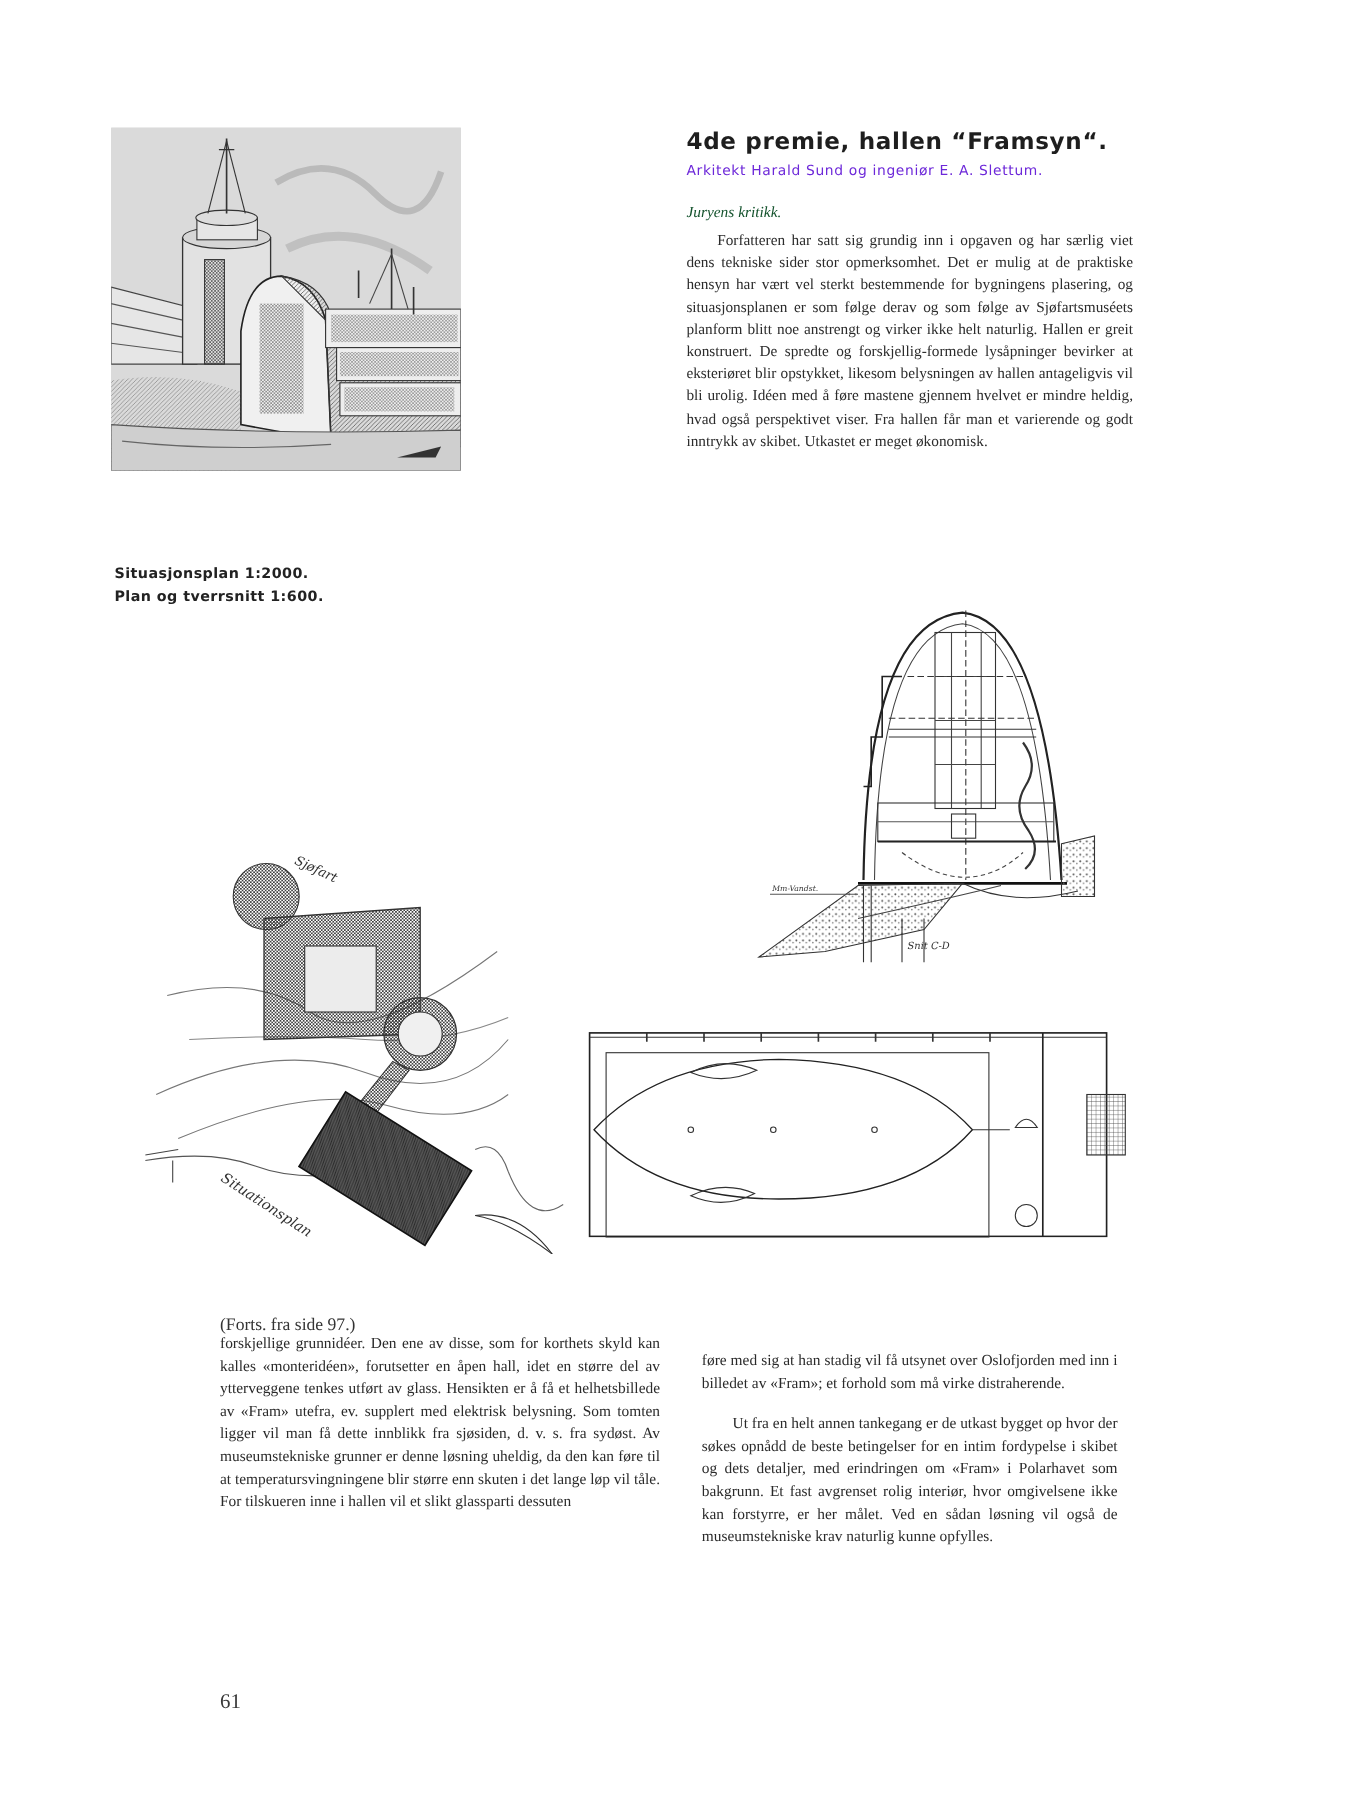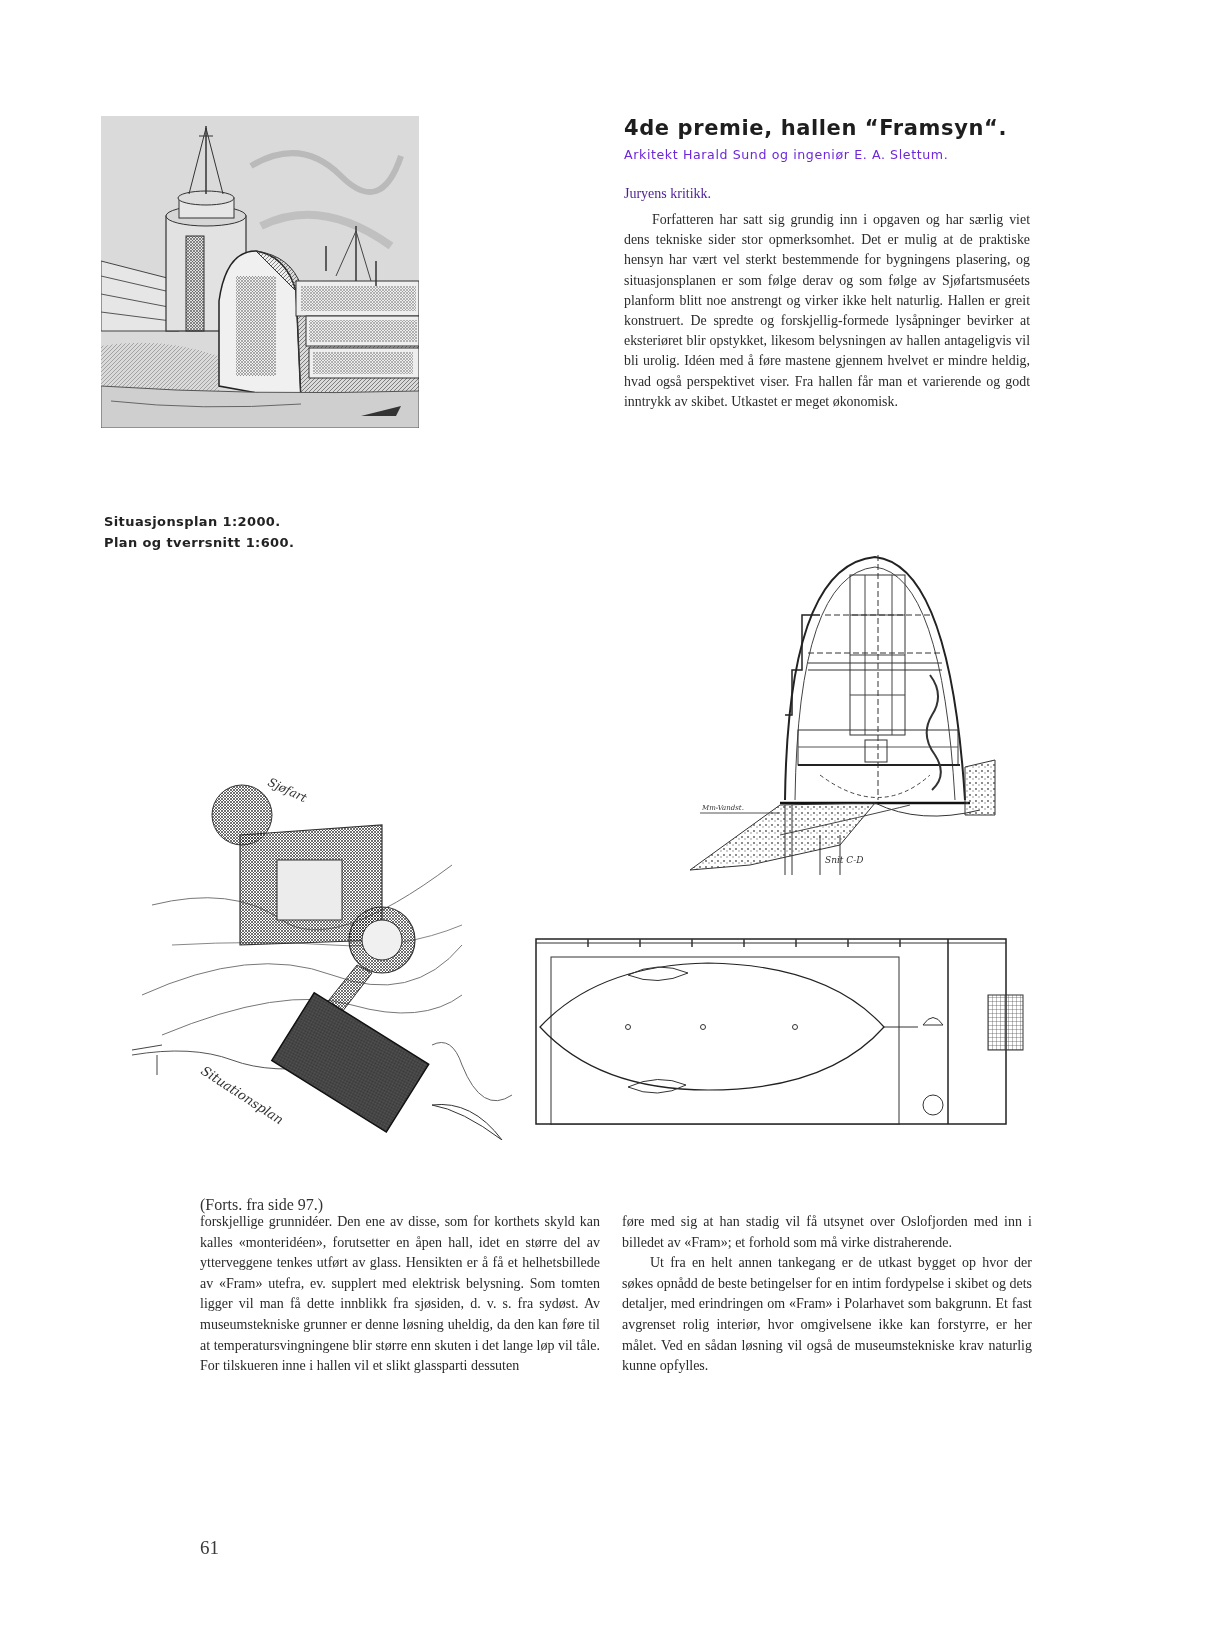--- a/index.html
+++ b/index.html
@@ -8,21 +8,21 @@
     background: #ffffff; color: #1b1b1b;
     font-family: "DejaVu Serif", serif;
   }
   .abs { position: absolute; }
   .sans { font-family: "DejaVu Sans", "Liberation Sans", sans-serif; }
   .serif { font-family: "Liberation Serif", "DejaVu Serif", serif; }
 
   
   #heading-title { left: 624px; top: 116px; font-size: 21px; font-weight: 600; letter-spacing: 0.6px; color: #1e1e1e; }
   #heading-sub { left: 624px; top: 147px; font-size: 12.6px; font-weight: 400; letter-spacing: 0.6px; color: #6d28d9; }
-  #jury-heading { left: 624px; top: 186px; font-size: 14px; color: #4c1d95; }
+  #jury-heading { left: 624px; top: 186px; font-size: 14px; font-style: italic; color: #14532d; }
   #jury-text {
     left: 624px; top: 210px; width: 406px;
     font-size: 13.9px; line-height: 20.2px; color: #2b2b2b; text-align: justify;
     text-indent: 28px;
   }
 
   
   #cap-1 { left: 104px; top: 514px; font-size: 13px; font-weight: 600; letter-spacing: 0.4px; color: #222; }
   #cap-2 { left: 104px; top: 535px; font-size: 13px; font-weight: 600; letter-spacing: 0.4px; color: #222; }
 
@@ -33,21 +33,21 @@
   #fig-site { left: 132px; top: 745px; width: 400px; height: 395px; }
   #fig-plan { left: 528px; top: 925px; width: 520px; height: 200px; }
 
   
   #cont-note { left: 200px; top: 1196px; font-size: 16px; color: #333; }
   .col {
     font-size: 14px; line-height: 20.6px; color: #2a2a2a; text-align: justify;
   }
   #col-left { left: 200px; top: 1212px; width: 400px; }
   #col-right { left: 622px; top: 1212px; width: 410px; }
-  #col-right p { margin: 0; }
+  #col-right p { margin: 16px; }
   #col-right p + p { text-indent: 28px; }
   #col-left p { margin: 0; }
 
   #page-number { left: 200px; top: 1537px; font-size: 19px; color: #3a3a3a; }
 </style>
 </head>
 <body>
 
 <div id="heading-title" class="abs sans">4de premie, hallen “Framsyn“.</div>
 <div id="heading-sub" class="abs sans">Arkitekt Harald Sund og ingeniør E. A. Slettum.</div>

